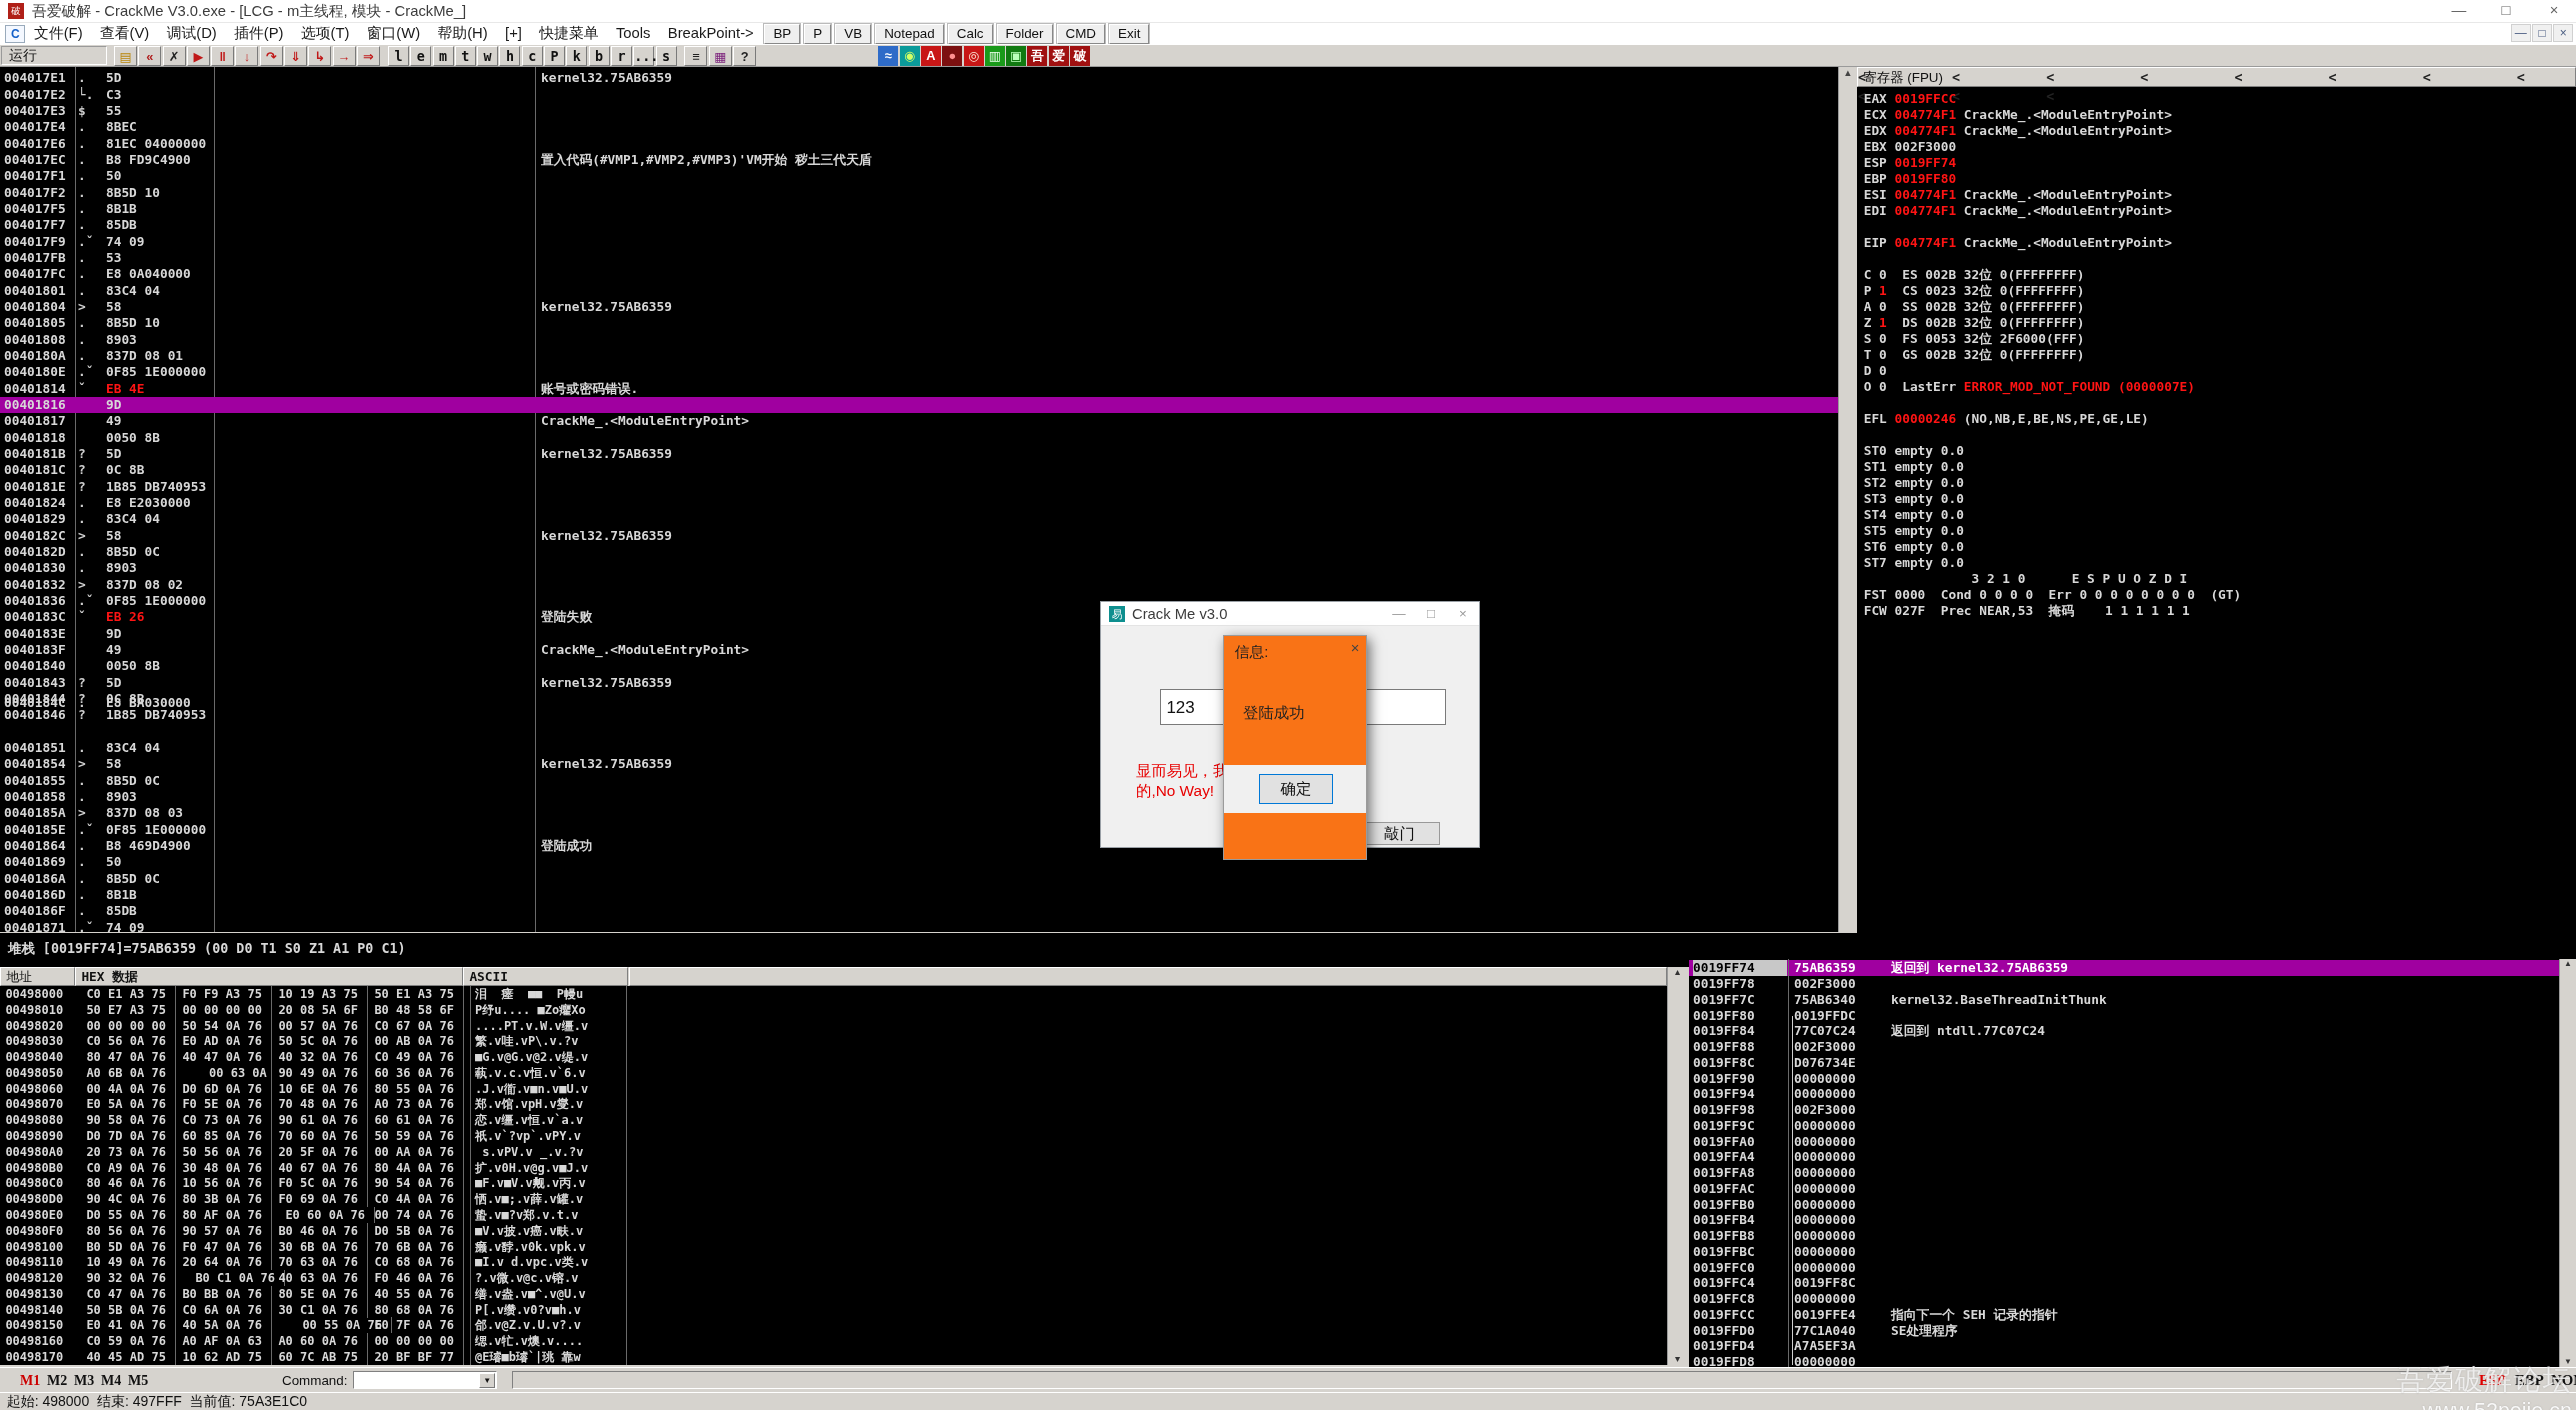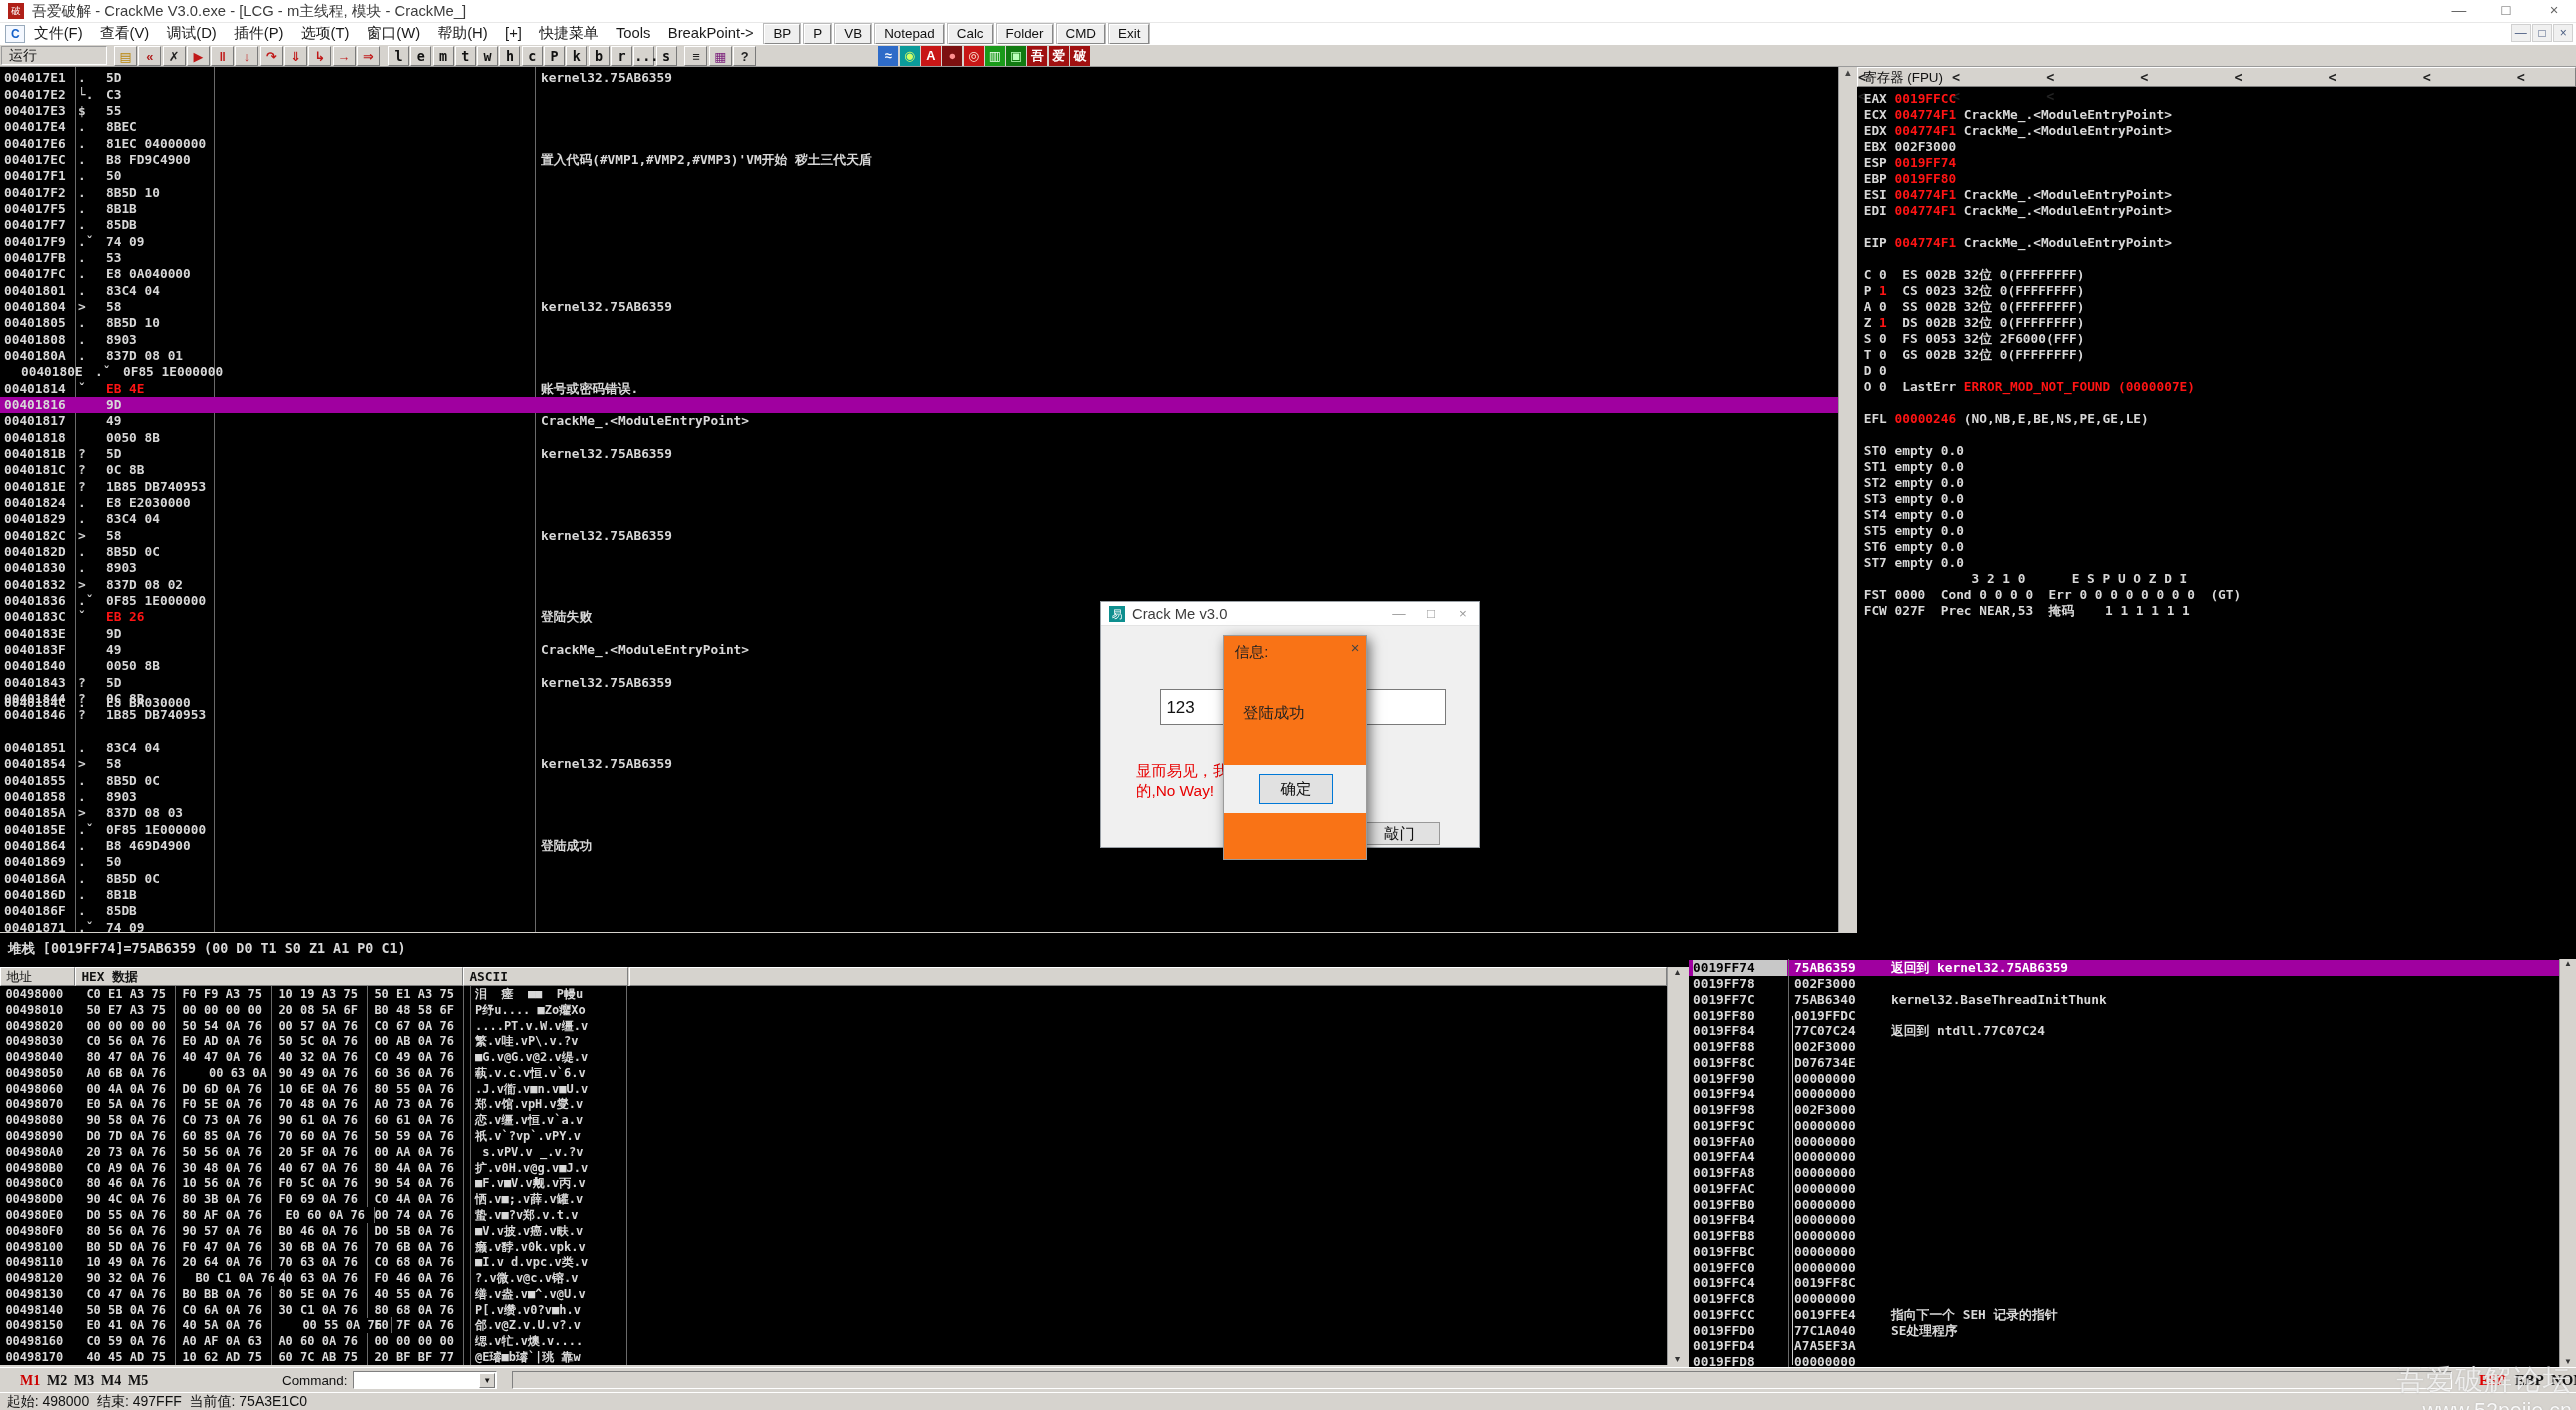--- a/index.html
+++ b/index.html
@@ -179,21 +179,21 @@
       <div class="drow" style="top: 134px;"><span class="c-addr">004017F5</span><span class="c-mark">.</span><span class="c-hex">8B1B</span><span class="c-ins"></span></div>
       <div class="drow" style="top: 150px;"><span class="c-addr">004017F7</span><span class="c-mark">.</span><span class="c-hex">85DB</span><span class="c-ins"></span></div>
       <div class="drow" style="top: 167px;"><span class="c-addr">004017F9</span><span class="c-mark">.ˇ</span><span class="c-hex">74 09</span><span class="c-ins"></span></div>
       <div class="drow" style="top: 183px;"><span class="c-addr">004017FB</span><span class="c-mark">.</span><span class="c-hex">53</span><span class="c-ins"></span></div>
       <div class="drow" style="top: 199px;"><span class="c-addr">004017FC</span><span class="c-mark">.</span><span class="c-hex">E8 0A040000</span><span class="c-ins"></span></div>
       <div class="drow" style="top: 216px;"><span class="c-addr">00401801</span><span class="c-mark">.</span><span class="c-hex">83C4 04</span><span class="c-ins"></span></div>
       <div class="drow" style="top: 232px;"><span class="c-addr">00401804</span><span class="c-mark">&gt;</span><span class="c-hex">58</span><span class="c-ins"></span><span class="c-cmt">kernel32.75AB6359</span></div>
       <div class="drow" style="top: 248px;"><span class="c-addr">00401805</span><span class="c-mark">.</span><span class="c-hex">8B5D 10</span><span class="c-ins"></span></div>
       <div class="drow" style="top: 265px;"><span class="c-addr">00401808</span><span class="c-mark">.</span><span class="c-hex">8903</span><span class="c-ins"></span></div>
       <div class="drow" style="top: 281px;"><span class="c-addr">0040180A</span><span class="c-mark">.</span><span class="c-hex">837D 08 01</span><span class="c-ins"></span></div>
-      <div class="drow" style="top: 297px; margin-left: 17px;"><span class="c-addr">0040180E</span><span class="c-mark">.ˇ</span><span class="c-hex">0F85 1E000000</span><span class="c-ins"></span></div>
+      <div class="drow" style="top: 297px;"><span class="c-addr">0040180E</span><span class="c-mark">.ˇ</span><span class="c-hex">0F85 1E000000</span><span class="c-ins"></span></div>
       <div class="drow" style="top: 314px;"><span class="c-addr">00401814</span><span class="c-mark">ˇ</span><span class="c-hex hexred">EB 4E</span><span class="c-ins"></span><span class="c-cmt">账号或密码错误.</span></div>
       <div class="drow sel" style="top: 330px;"><span class="c-addr">00401816</span><span class="c-mark"></span><span class="c-hex">9D</span><span class="c-ins"></span></div>
       <div class="drow" style="top: 346px;"><span class="c-addr">00401817</span><span class="c-mark"></span><span class="c-hex">49</span><span class="c-ins"></span><span class="c-cmt">CrackMe_.&lt;ModuleEntryPoint&gt;</span></div>
       <div class="drow" style="top: 363px;"><span class="c-addr">00401818</span><span class="c-mark"></span><span class="c-hex">0050 8B</span><span class="c-ins"></span></div>
       <div class="drow" style="top: 379px;"><span class="c-addr">0040181B</span><span class="c-mark">?</span><span class="c-hex">5D</span><span class="c-ins"></span><span class="c-cmt">kernel32.75AB6359</span></div>
       <div class="drow" style="top: 395px;"><span class="c-addr">0040181C</span><span class="c-mark">?</span><span class="c-hex">0C 8B</span><span class="c-ins"></span></div>
       <div class="drow" style="top: 412px;"><span class="c-addr">0040181E</span><span class="c-mark">?</span><span class="c-hex">1B85 DB740953</span><span class="c-ins"></span></div>
       <div class="drow" style="top: 428px;"><span class="c-addr">00401824</span><span class="c-mark">.</span><span class="c-hex">E8 E2030000</span><span class="c-ins"></span></div>
       <div class="drow" style="top: 444px;"><span class="c-addr">00401829</span><span class="c-mark">.</span><span class="c-hex">83C4 04</span><span class="c-ins"></span></div>
       <div class="drow" style="top: 461px;"><span class="c-addr">0040182C</span><span class="c-mark">&gt;</span><span class="c-hex">58</span><span class="c-ins"></span><span class="c-cmt">kernel32.75AB6359</span></div>

